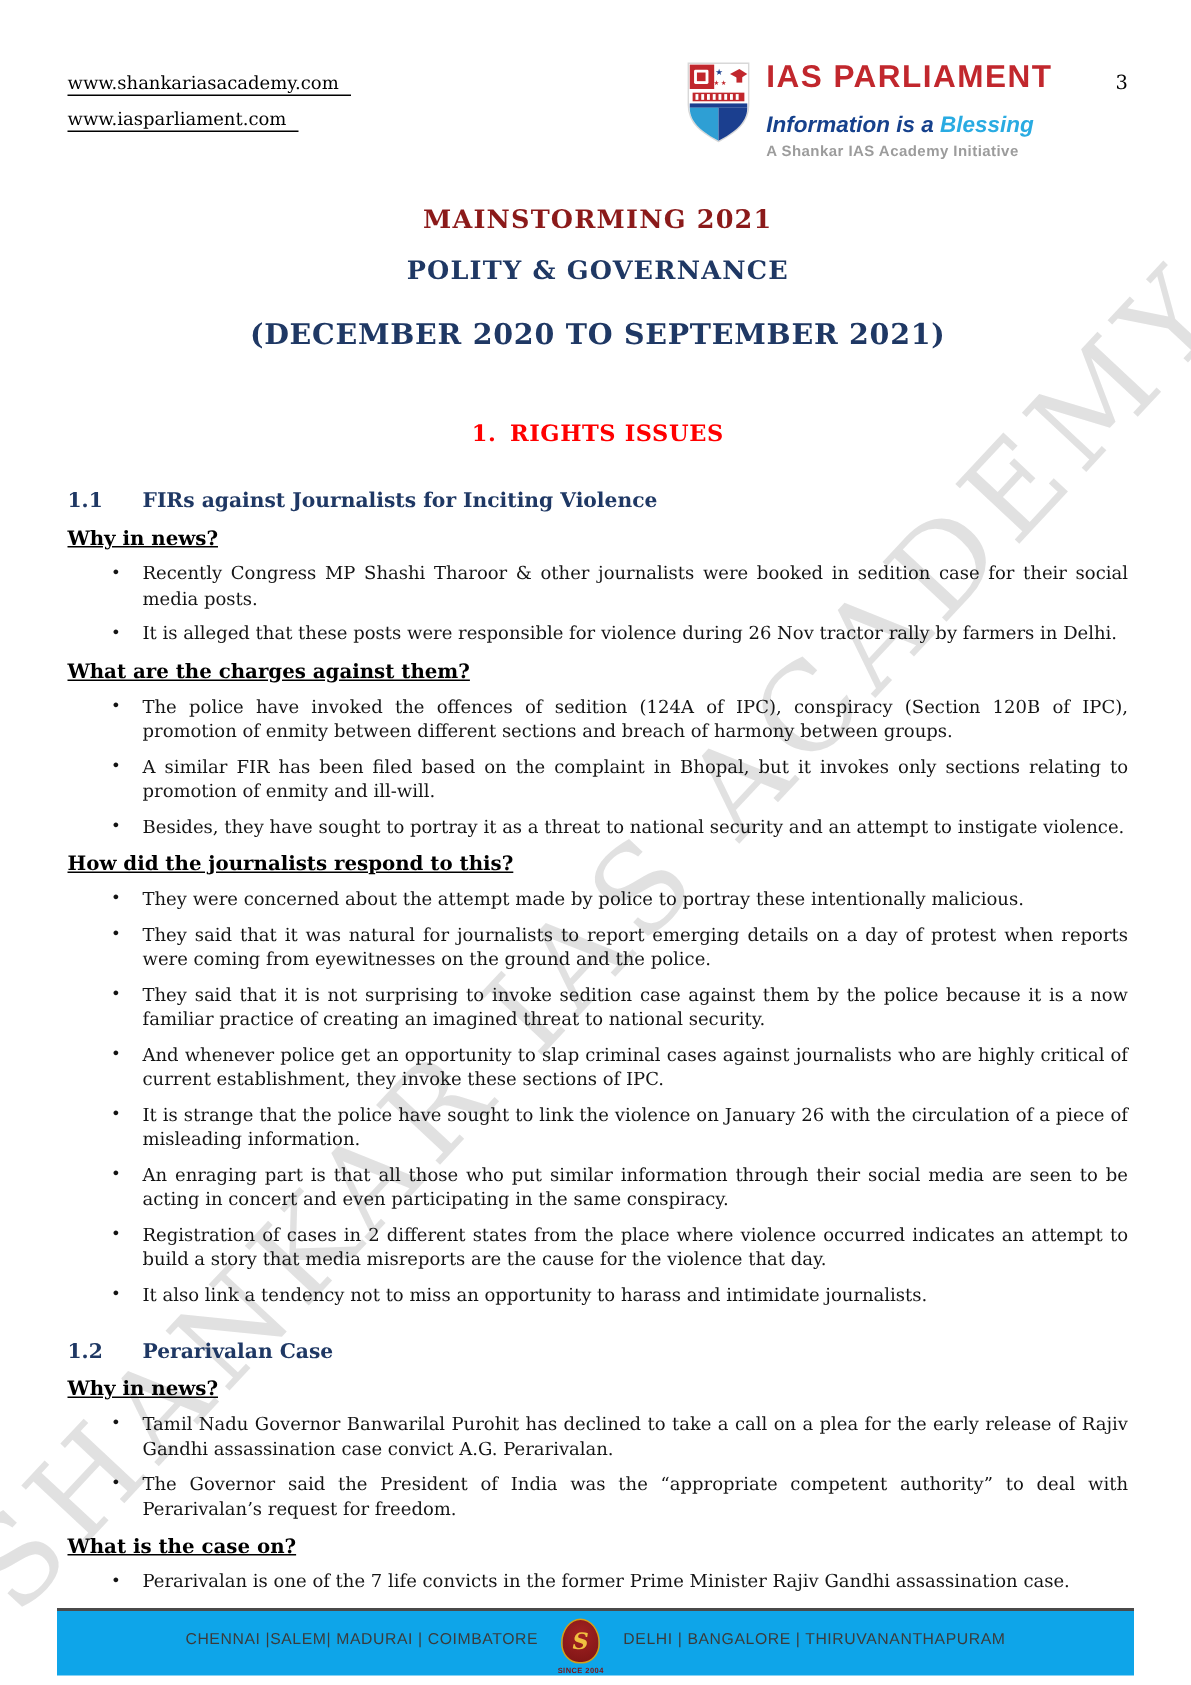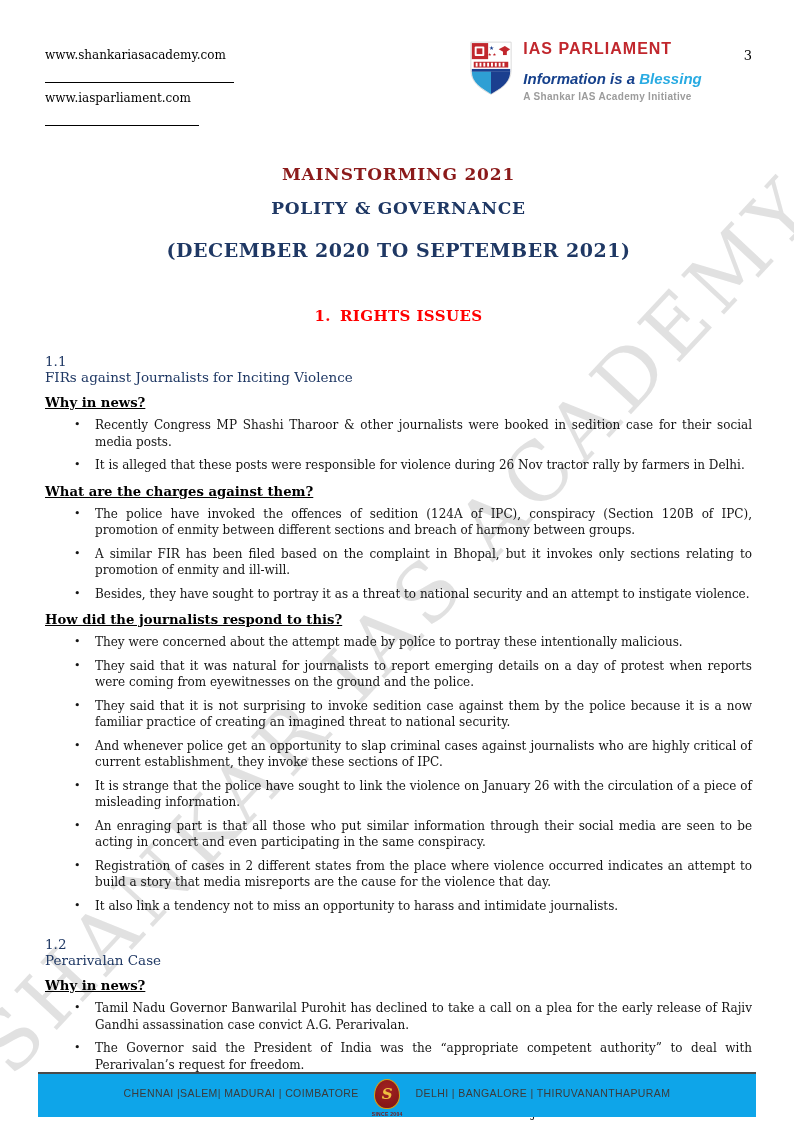--- a/index.html
+++ b/index.html
@@ -41,29 +41,29 @@
   
   .hdr { display: flex; align-items: flex-start; }
   .urls { padding-top: 8px; }
   .url {
     display: block;
     width: max-content;
     font-size: 12px;
     color: #000;
     text-decoration: none;
     border-bottom: 1.5px solid #000;
-    padding: 0 8px 20px 0;
+    padding: 0 8px 1px 0;
     margin-bottom: 8px;
   }
   .logo-wrap { margin-left: auto; display: flex; gap: 9px; align-items: flex-start; }
   .logo-text { display: flex; flex-direction: column; }
   .logo-title {
     font-family: "Liberation Sans", sans-serif;
     font-weight: bold;
-    font-size: 16px;
+    font-size: 21px;
     letter-spacing: 1px;
     color: var(--logo_red, #C1272D);
     line-height: 1.1;
   }
   .logo-tagline {
     font-family: "Liberation Sans", sans-serif;
     font-style: italic;
     font-weight: bold;
     font-size: 15px;
     color: var(--tagline_navy, #16418C);
@@ -96,23 +96,22 @@
   }
   .chapter .num { margin-right: 9px; }
 
   
   #doc-sections { margin-top: 28px; }
   .doc-section { margin-top: 22px; }
   .section-heading {
     display: flex;
     margin: 0 0 6px 0;
     font-size: 13.5px;
-    font-weight: normal;
+    font-weight: bold;
     color: var(--navy, #1F3864);
-    flex-direction: column;
   }
   .sec-num { width: 50px; flex: none; }
   .question {
     margin: 10px 0 3px 0;
     font-size: 13.2px;
     font-weight: bold;
     color: #000;
     text-decoration: underline;
   }
   ul.bullets { list-style: none; margin: 0; padding: 0; }

